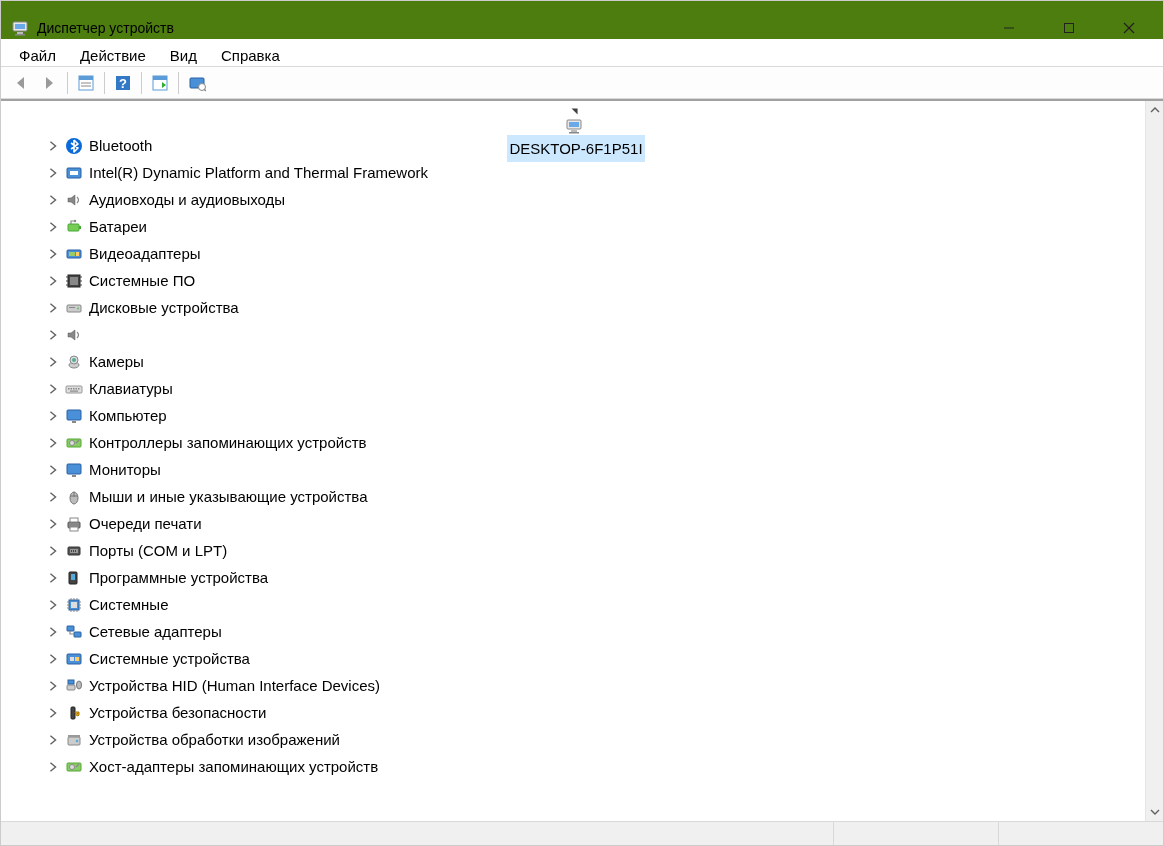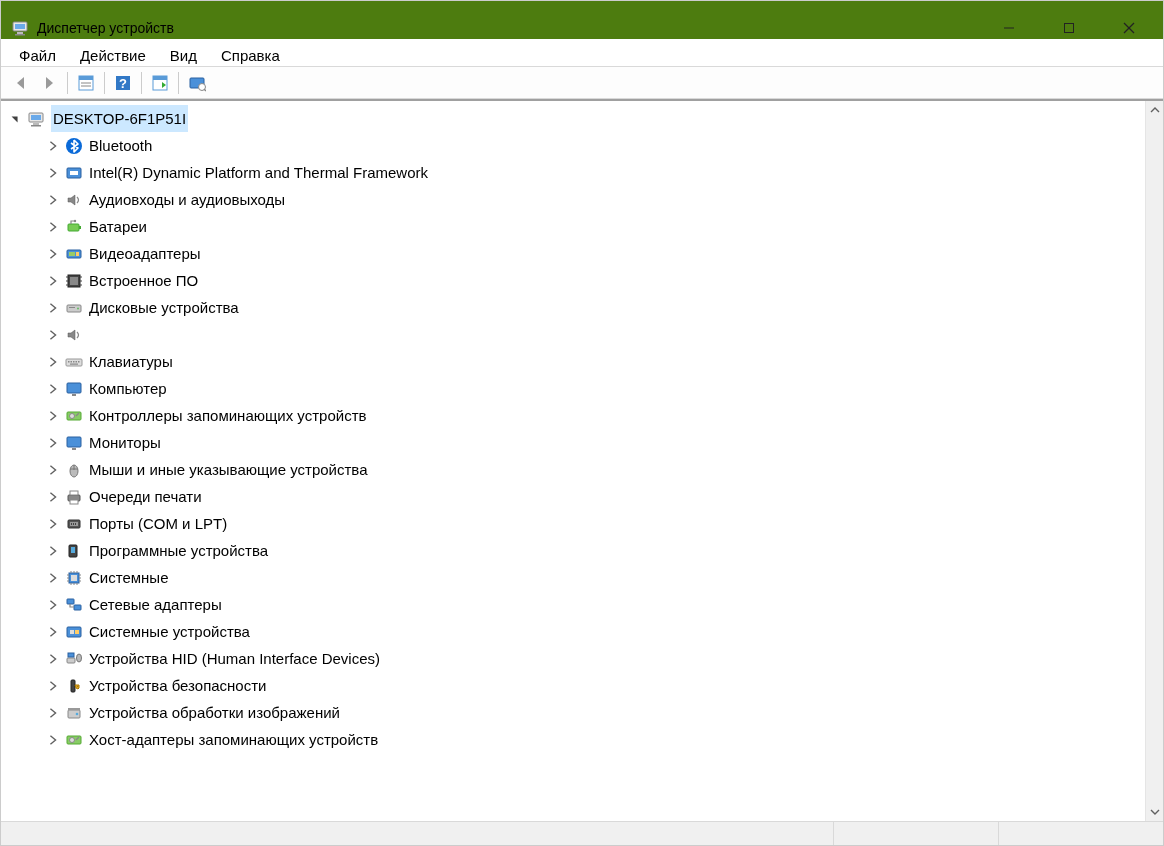--- a/index.html
+++ b/index.html
@@ -86,21 +86,21 @@
 }
 .scrollbar .arrow.up { top: 0; }
 .scrollbar .arrow.down { bottom: 0; }
 .tree-row {
   display: flex;
   align-items: center;
   height: 27px;
   white-space: nowrap;
   cursor: default;
 }
-.tree-row.root { padding-left: 6px; }
+.tree-row.root { padding-left: 6px; flex-direction: column; }
 .tree-row.child { padding-left: 44px; }
 .expander {
   width: 16px; height: 16px;
   display:flex; align-items:center; justify-content:center;
   color: #404040;
   font-size: 10px;
   margin-right: 2px;
 }
 .expander.open svg { transform: rotate(0deg); }
 .node-icon {
@@ -436,21 +436,21 @@
         <span class="expander">
           <svg width="12" height="12" viewBox="0 0 14 14">
             <use href="#i-chevron-closed"></use>
           </svg>
         </span>
         <span class="node-icon">
           <svg width="18" height="18" viewBox="0 0 18 18">
             <use href="#i-firmware"></use>
           </svg>
         </span>
-        <span class="node-label">Встроенное ПО</span>
+        <span class="node-label">Системные ПО</span>
       </div>
       <div class="tree-row child">
         <span class="expander">
           <svg width="12" height="12" viewBox="0 0 14 14">
             <use href="#i-chevron-closed"></use>
           </svg>
         </span>
         <span class="node-icon">
           <svg width="18" height="18" viewBox="0 0 18 18">
             <use href="#i-disk"></use>
@@ -462,20 +462,33 @@
         <span class="expander">
           <svg width="12" height="12" viewBox="0 0 14 14">
             <use href="#i-chevron-closed"></use>
           </svg>
         </span>
         <span class="node-icon">
           <svg width="18" height="18" viewBox="0 0 18 18">
             <use href="#i-speaker"></use>
           </svg>
         </span>
+      </div>
+      <div class="tree-row child">
+        <span class="expander">
+          <svg width="12" height="12" viewBox="0 0 14 14">
+            <use href="#i-chevron-closed"></use>
+          </svg>
+        </span>
+        <span class="node-icon">
+          <svg width="18" height="18" viewBox="0 0 18 18">
+            <use href="#i-camera"></use>
+          </svg>
+        </span>
+        <span class="node-label">Камеры</span>
       </div>
       <div class="tree-row child">
         <span class="expander">
           <svg width="12" height="12" viewBox="0 0 14 14">
             <use href="#i-chevron-closed"></use>
           </svg>
         </span>
         <span class="node-icon">
           <svg width="18" height="18" viewBox="0 0 18 18">
             <use href="#i-keyboard"></use>

